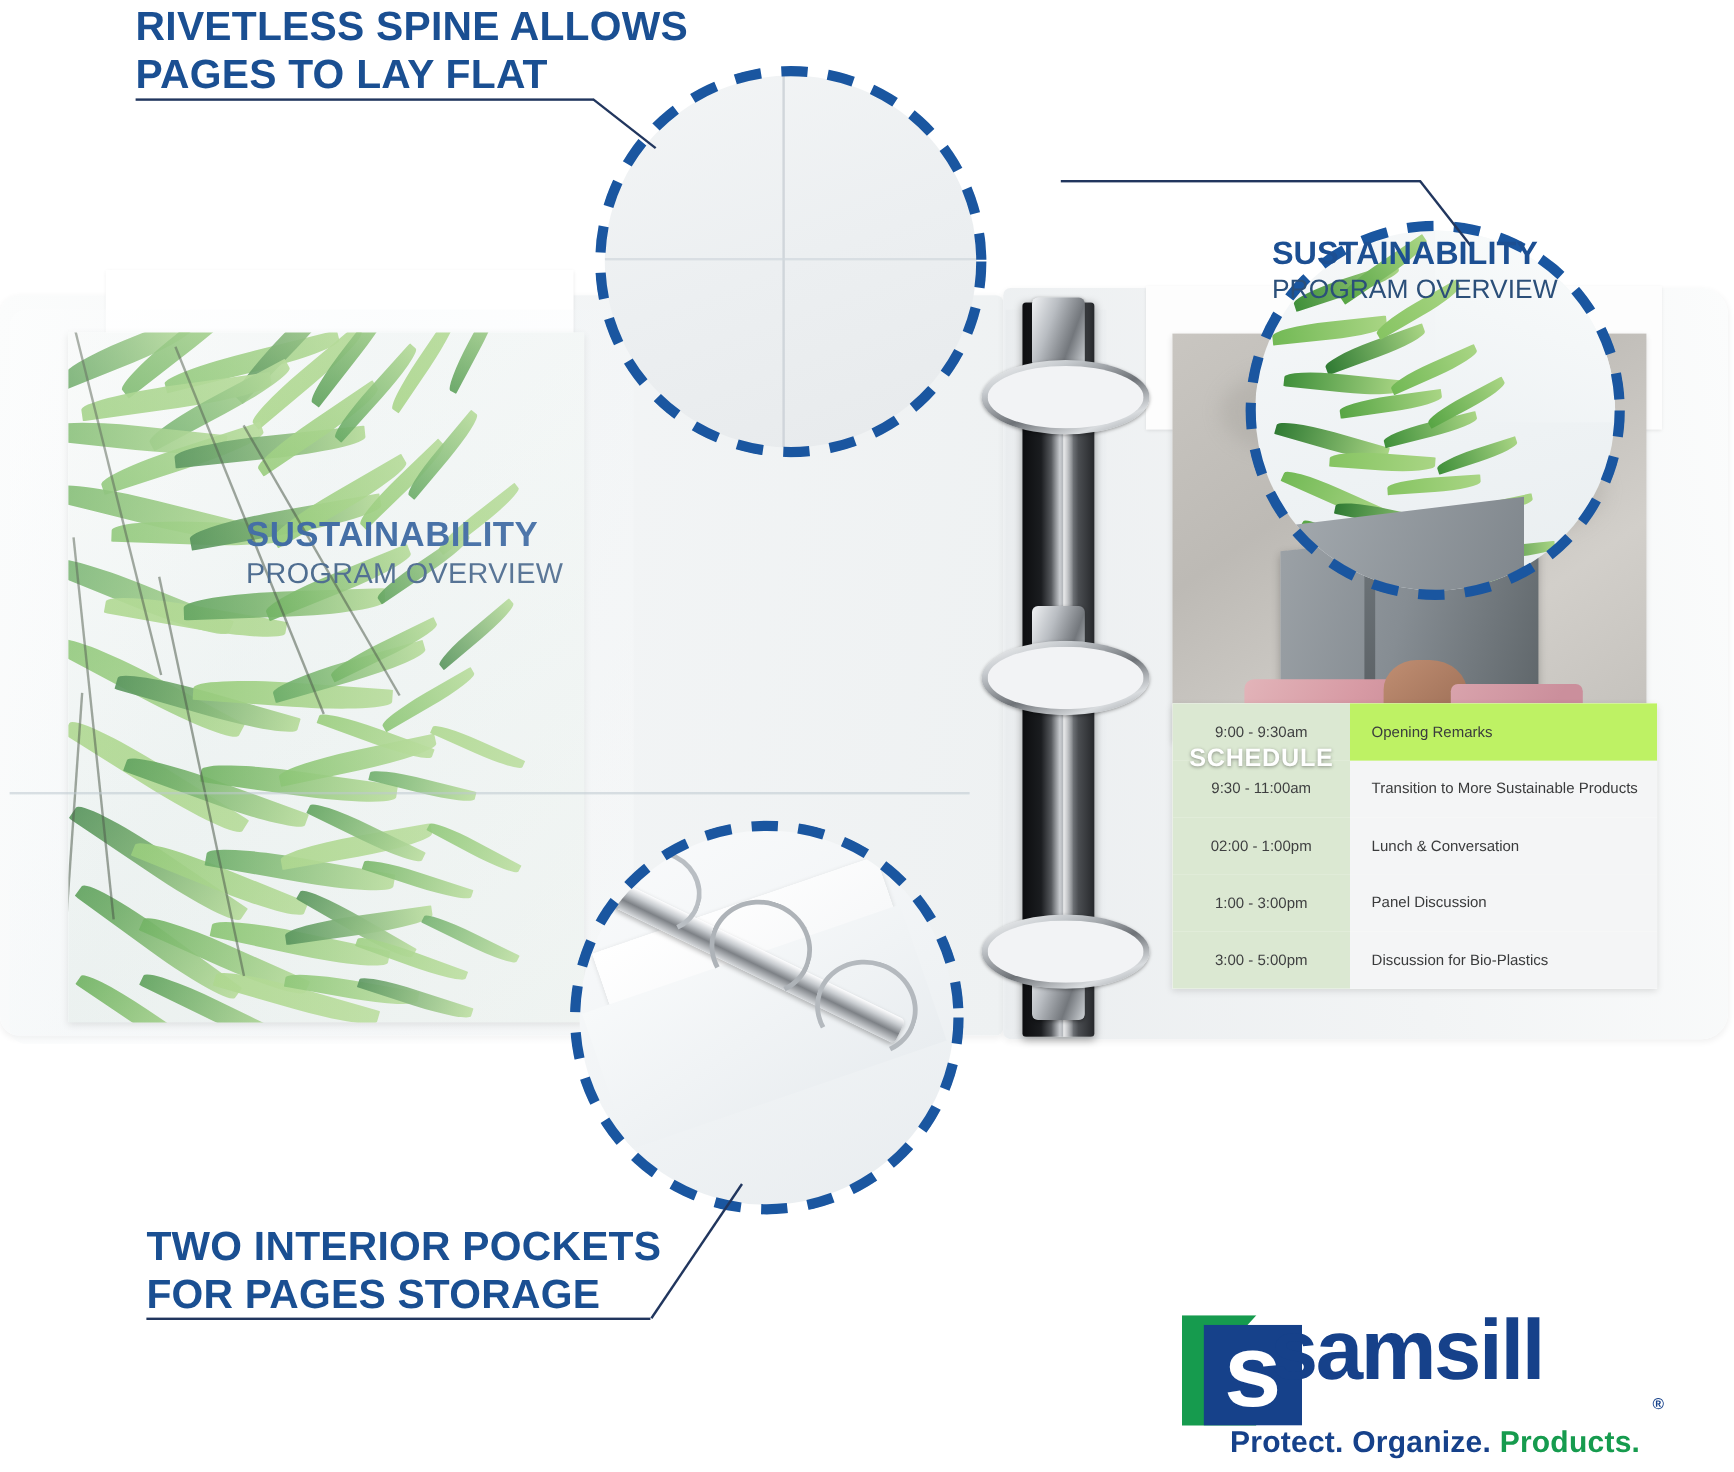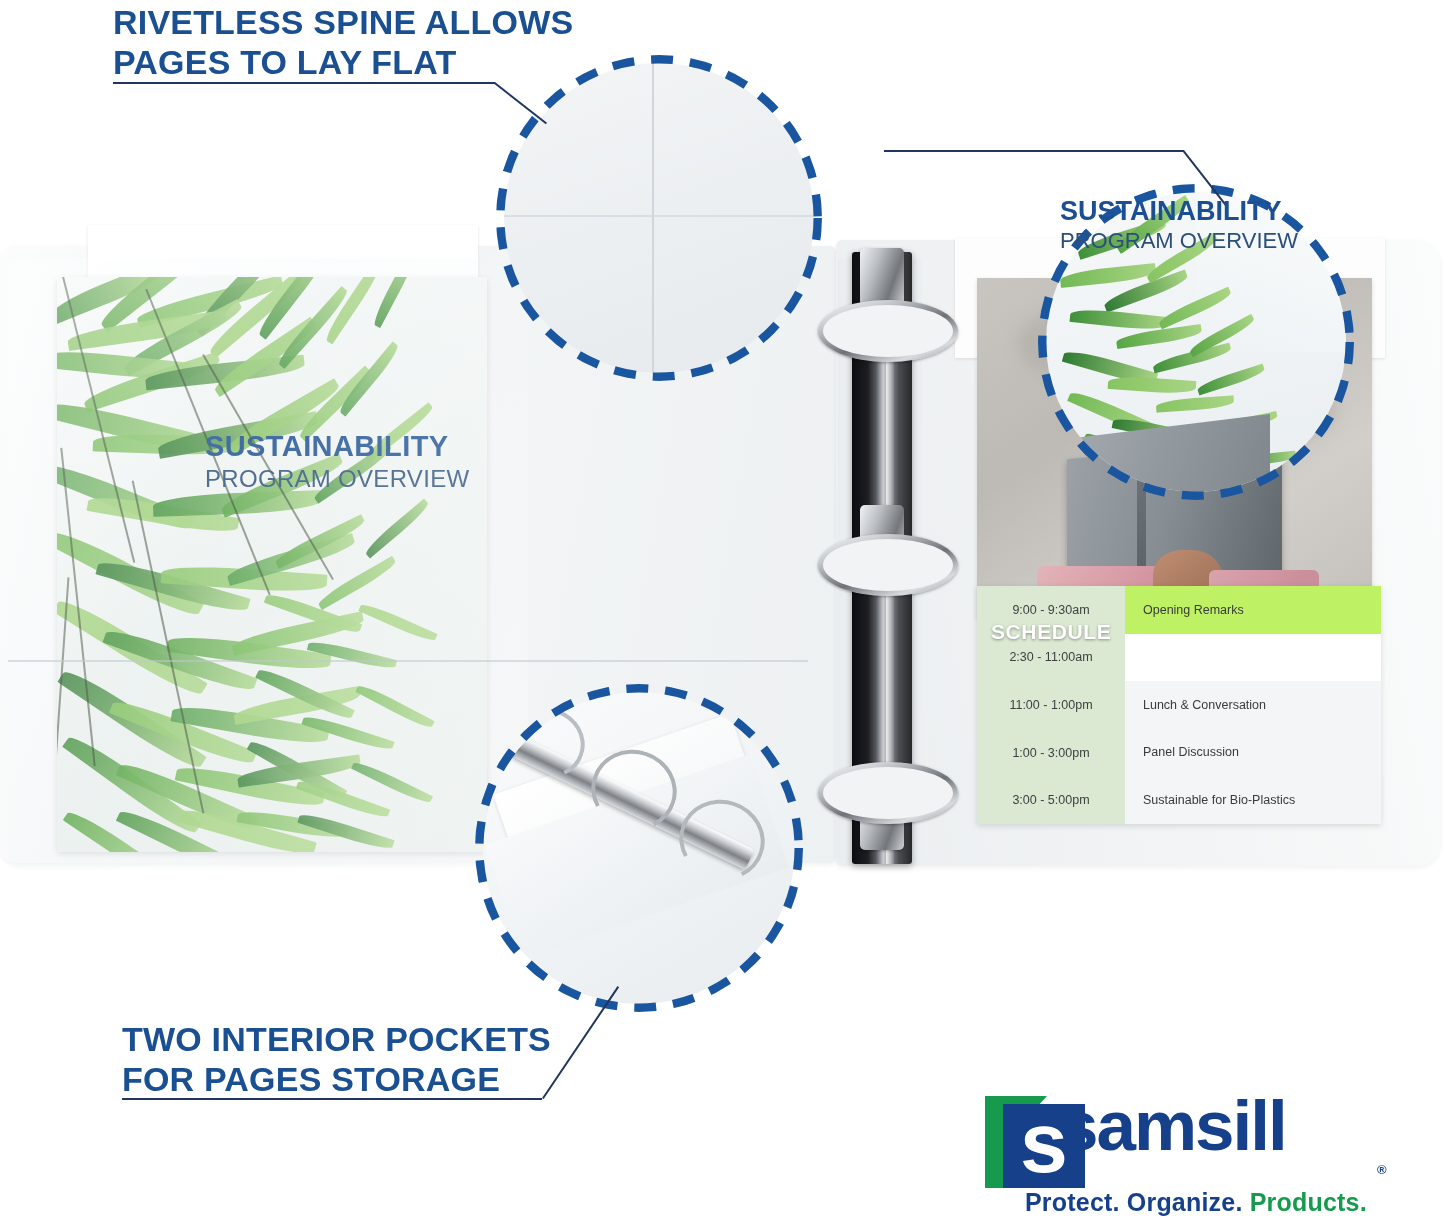--- a/index.html
+++ b/index.html
@@ -329,33 +329,34 @@
     <div id="photo-sleeve2"></div>
   </div>
 
   <div id="schedule">
     <div id="schedule-table">
         <div class="sched-row">
           <div class="sched-time">9:00 - 9:30am</div>
           <div class="sched-item">Opening Remarks</div>
         </div>
         <div class="sched-row">
-          <div class="sched-time">2:30 - 11:00am</div>
+          <div class="sched-time">9:30 - 11:00am</div>
+          <div class="sched-item">Transition to More Sustainable Products</div>
         </div>
         <div class="sched-row">
-          <div class="sched-time">11:00 - 1:00pm</div>
+          <div class="sched-time">02:00 - 1:00pm</div>
           <div class="sched-item">Lunch &amp; Conversation</div>
         </div>
         <div class="sched-row">
           <div class="sched-time">1:00 - 3:00pm</div>
           <div class="sched-item">Panel Discussion</div>
         </div>
         <div class="sched-row">
           <div class="sched-time">3:00 - 5:00pm</div>
-          <div class="sched-item">Sustainable for Bio-Plastics</div>
+          <div class="sched-item">Discussion for Bio-Plastics</div>
         </div>
       </div>
   </div>
   <div style="position:absolute;left:991px;top:620px;z-index:5;color:#fff;font-weight:bold;font-size:21px;letter-spacing:.6px;text-shadow:0 1px 3px rgba(0,0,0,.4);">SCHEDULE</div>
 
   <div style="position:absolute;left:1060px;top:196px;z-index:4;">
     <span style="display:block;color:#1c4f92;font-weight:bold;font-size:27px;">SUSTAINABILITY</span>
     <span style="display:block;color:#2b4f79;font-size:22px;margin-top:1px;">PROGRAM OVERVIEW</span>
   </div>
 

